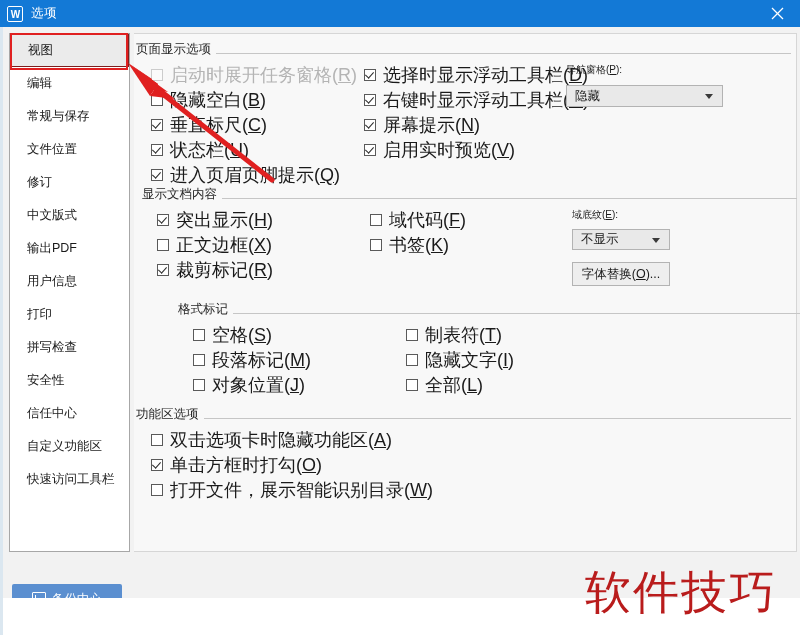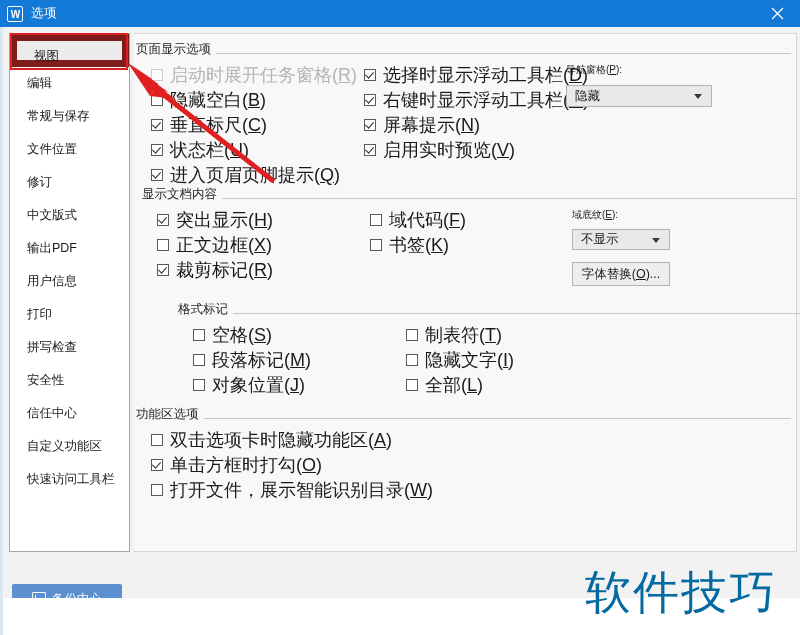--- a/index.html
+++ b/index.html
@@ -89,21 +89,21 @@
     line-height: 33px;
     padding-left: 17px;
     font-size: 12.5px;
     color: #1a1a1a;
     box-sizing: border-box;
     white-space: nowrap;
     cursor: default;
   }
   .sidebar-item.selected {
     background: #ebebeb;
-    border: 7px solid #7f1d1d;
+    border: 1px solid #7f1d1d;
     line-height: 31px;
   }
   
   #selection-highlight {
     position: absolute;
     left: 7px; top: 6px;
     width: 118px; height: 37px;
     border: 2px solid #e02020;
     box-sizing: border-box;
     pointer-events: none;
@@ -261,21 +261,21 @@
     left: 0; top: 0;
     width: 800px; height: 635px;
     pointer-events: none;
   }
 
   
   #watermark {
     position: absolute;
     left: 585px; top: 562px;
     font-size: 46px;
-    color: #0369a1;
+    color: #b91c1c;
     letter-spacing: 2px;
     font-family: "DejaVu Sans", sans-serif;
     white-space: nowrap;
     pointer-events: none;
   }
 
   
   #bottom-strip {
     position: absolute;
     left: 0; top: 598px;
@@ -372,21 +372,21 @@
           <span><span>屏幕提示</span>(<span class="mnemonic">N</span>)</span>
         </div>
         <div class="check-row" style="top:97px;left:228px;">
           <span class="checkbox checked"></span>
           <span><span>启用实时预览</span>(<span class="mnemonic">V</span>)</span>
         </div>
 
         <div class="field-label" style="top:22px;left:430px;">
           <span>导航窗格</span>(<span class="mnemonic">P</span>):
         </div>
-        <div class="combo" style="top:44px;left:430px;width:146px;height:22px;">
+        <div class="combo" style="top:44px;left:430px;width:157px;height:22px;">
           <span>隐藏</span>
           <span class="arrow"></span>
         </div>
       </div>
 
       <div class="group" style="top:152px;left:8px;">
         <div class="group-title">
           <span class="rule"></span>
           <span class="label">显示文档内容</span>
         </div>

